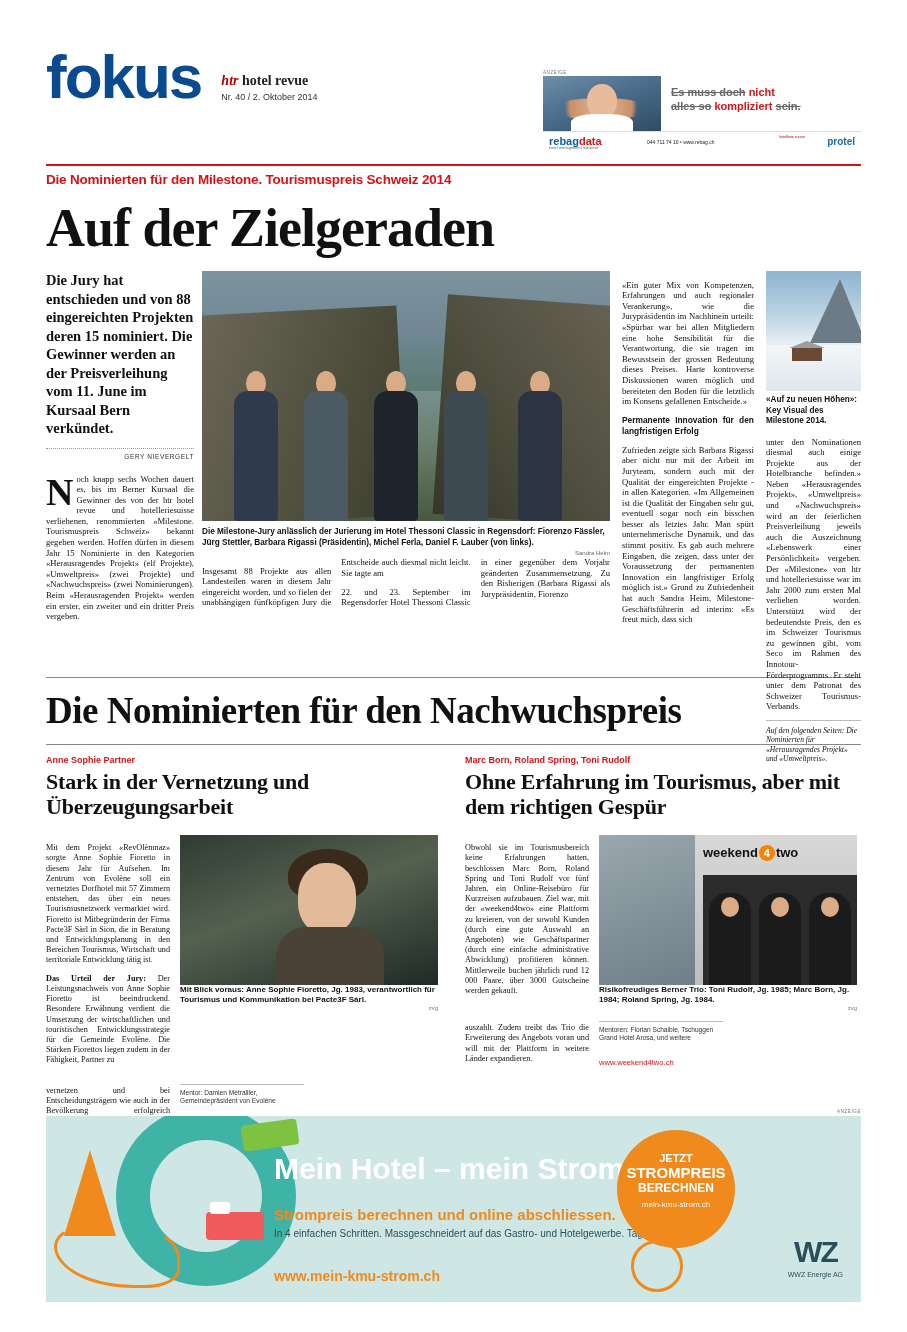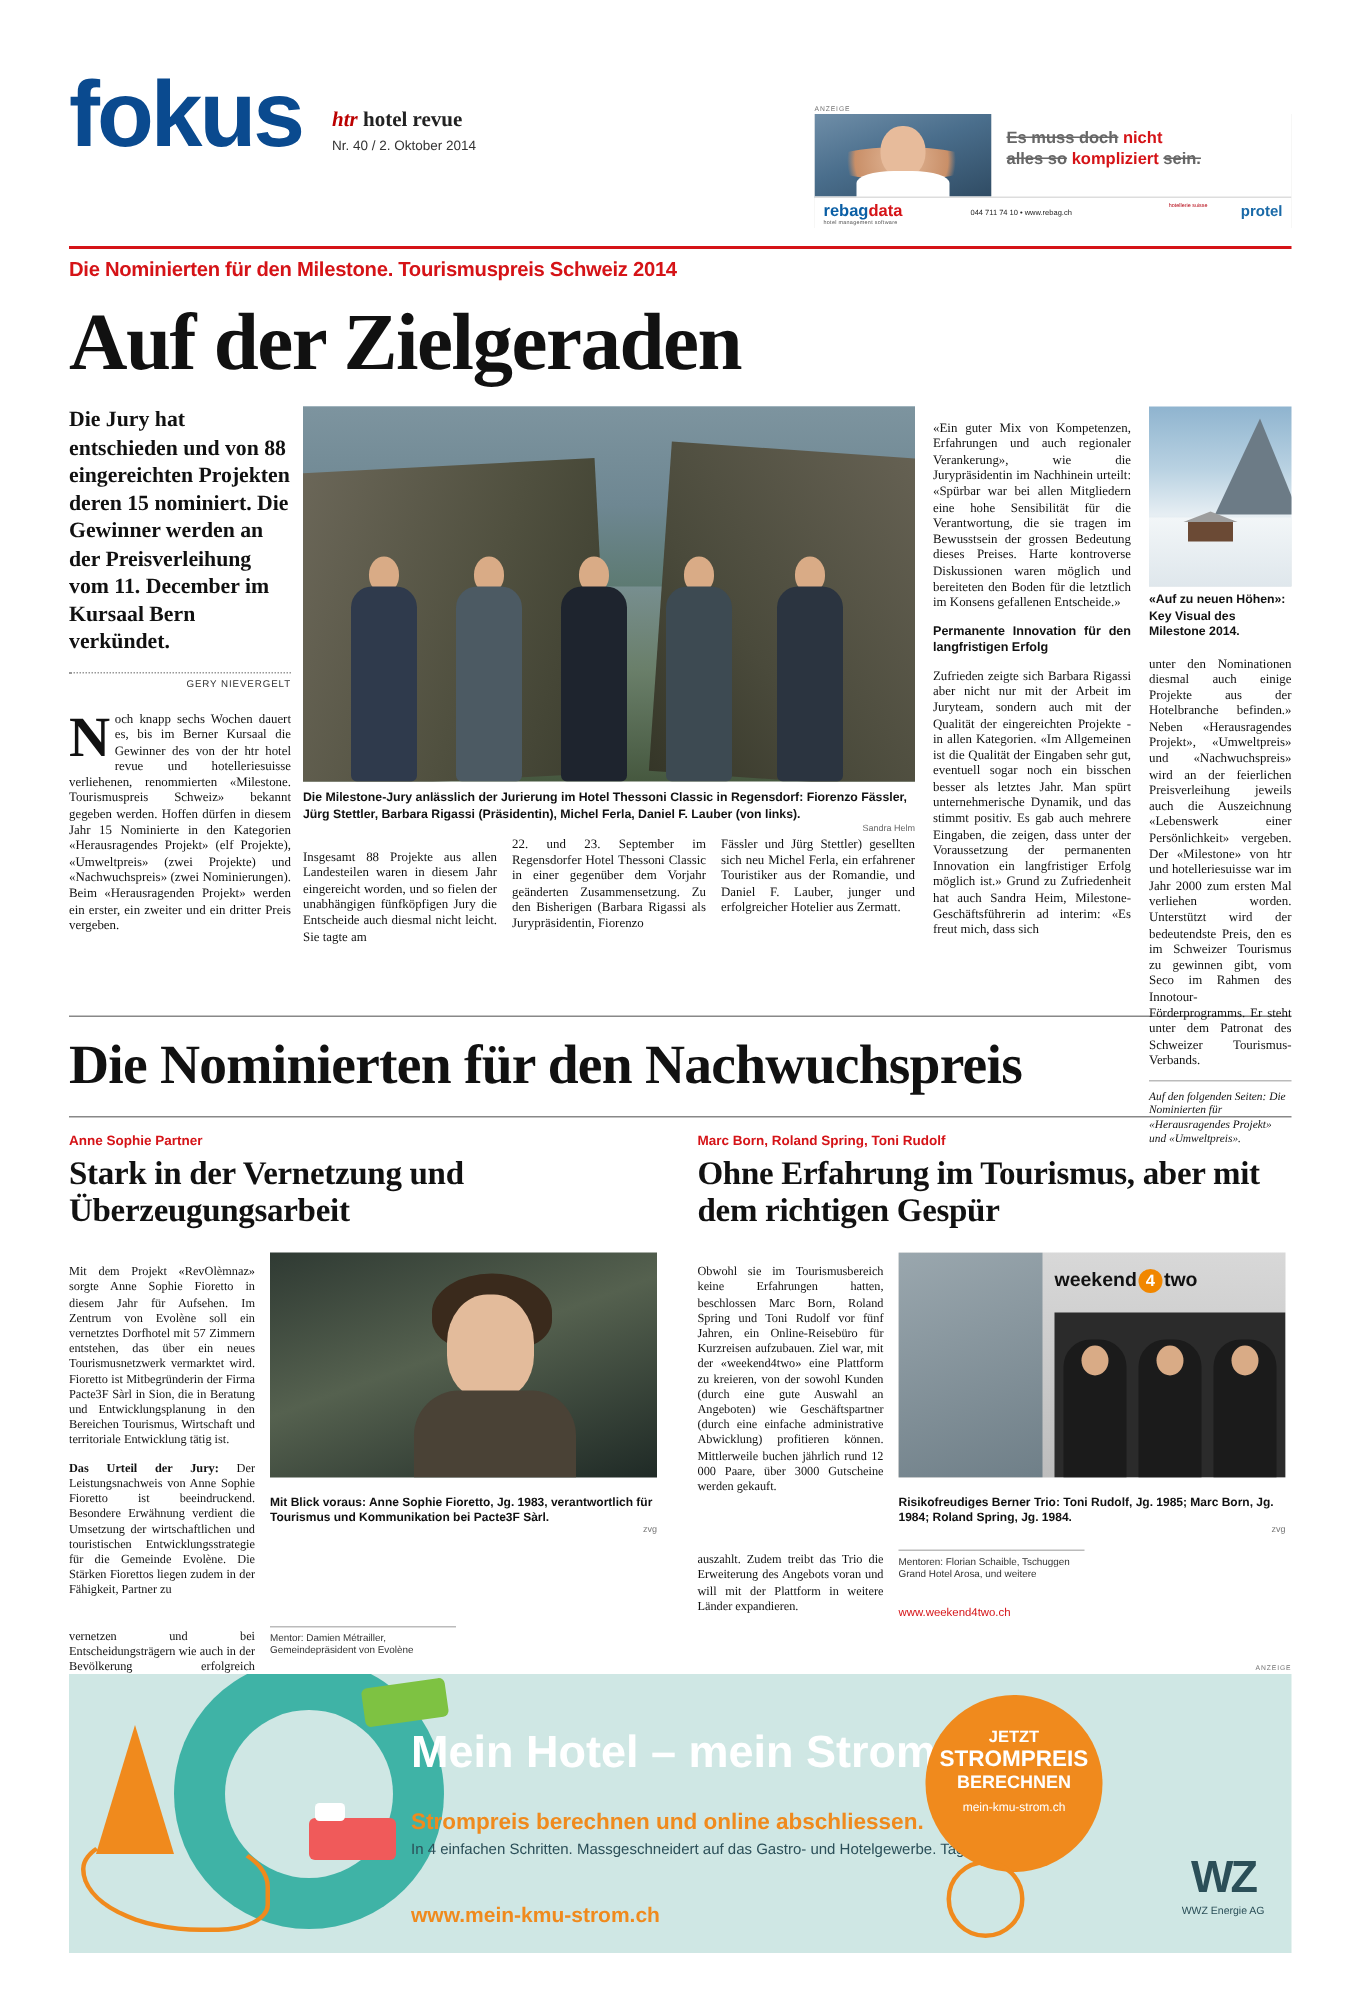--- a/index.html
+++ b/index.html
@@ -512,21 +512,21 @@
     width: 18px; height: 20px; border-radius: 50%; background: #d9ab86;
   }
   .verdict {
     font-weight: bold;
   }
   .art-caption {
     font-family: "Liberation Sans", sans-serif;
     font-size: 8px;
     line-height: 10px;
     font-weight: bold;
-    padding-top: 12px;
+    padding-top: 0;
   }
   .art-credit {
     font-family: "Liberation Sans", sans-serif;
     font-size: 6px;
     color: #777;
     text-align: right;
   }
   .mentor {
     font-family: "Liberation Sans", sans-serif;
     font-size: 6.6px;
@@ -724,21 +724,21 @@
     </div>
   </div>
 
   <div class="rule-red"></div>
   <div class="kicker">Die Nominierten für den Milestone. Tourismuspreis Schweiz 2014</div>
   <h1 class="headline-1">Auf der Zielgeraden</h1>
 
   <div class="top-area">
 
     <div class="col-lead">
-      <div class="lead-text">Die Jury hat entschieden und von 88 eingereichten Projekten deren 15 nominiert. Die Gewinner werden an der Preisverleihung vom 11. December im Kursaal Bern verkündet.</div>
+      <div class="lead-text">Die Jury hat entschieden und von 88 eingereichten Projekten deren 15 nominiert. Die Gewinner werden an der Preisverleihung vom 11. June im Kursaal Bern verkündet.</div>
       <div class="byline">GERY NIEVERGELT</div>
       <div class="dropcap-par">
         <span class="dropcap">N</span><span>och knapp sechs Wochen dauert es, bis im Berner Kursaal die Gewinner des von der htr hotel revue und hotelleriesuisse verliehenen, renommierten «Milestone. Tourismuspreis Schweiz» bekannt gegeben werden. Hoffen dürfen in diesem Jahr 15 Nominierte in den Kategorien «Herausragendes Projekt» (elf Projekte), «Umweltpreis» (zwei Projekte) und «Nachwuchspreis» (zwei Nominierungen). Beim «Herausragenden Projekt» werden ein erster, ein zweiter und ein dritter Preis vergeben.</span>
       </div>
     </div>
 
     <div class="main-photo">
       <div class="mp-mountain"></div>
       <div class="mp-rock"></div>
       <div class="mp-rock2"></div>
@@ -765,21 +765,20 @@
     </div>
 
     <div style="position:absolute; left:156px; top:252px; width:408px;">
       <div class="caption">Die Milestone-Jury anlässlich der Jurierung im Hotel Thessoni Classic in Regensdorf: Fiorenzo Fässler, Jürg Stettler, Barbara Rigassi (Präsidentin), Michel Ferla, Daniel F. Lauber (von links).</div>
       <div class="credit">Sandra Helm</div>
     </div>
 
     <div class="col-mid">
       <p>Insgesamt 88 Projekte aus allen Landesteilen waren in diesem Jahr eingereicht worden, und so fielen der unabhängigen fünfköpfigen Jury die Entscheide auch diesmal nicht leicht. Sie tagte am</p>
       <p>22. und 23. September im Regensdorfer Hotel Thessoni Classic in einer gegenüber dem Vorjahr geänderten Zusammensetzung. Zu den Bisherigen (Barbara Rigassi als Jurypräsidentin, Fiorenzo</p>
-      <p>Fässler und Jürg Stettler) gesellten sich neu Michel Ferla, ein erfahrener Touristiker aus der Romandie, und Daniel F. Lauber, junger und erfolgreicher Hotelier aus Zermatt.</p>
     </div>
 
     <div class="col-right">
       <p>«Ein guter Mix von Kompetenzen, Erfahrungen und auch regionaler Verankerung», wie die Jurypräsidentin im Nachhinein urteilt: «Spürbar war bei allen Mitgliedern eine hohe Sensibilität für die Verantwortung, die sie tragen im Bewusstsein der grossen Bedeutung dieses Preises. Harte kontroverse Diskussionen waren möglich und bereiteten den Boden für die letztlich im Konsens gefallenen Entscheide.»</p>
       <div class="subhead">Permanente Innovation für den langfristigen Erfolg</div>
       <p>Zufrieden zeigte sich Barbara Rigassi aber nicht nur mit der Arbeit im Juryteam, sondern auch mit der Qualität der eingereichten Projekte - in allen Kategorien. «Im Allgemeinen ist die Qualität der Eingaben sehr gut, eventuell sogar noch ein bisschen besser als letztes Jahr. Man spürt unternehmerische Dynamik, und das stimmt positiv. Es gab auch mehrere Eingaben, die zeigen, dass unter der Voraussetzung der permanenten Innovation ein langfristiger Erfolg möglich ist.» Grund zu Zufriedenheit hat auch Sandra Heim, Milestone-Geschäftsführerin ad interim: «Es freut mich, dass sich</p>
     </div>
 
     <div class="col-far-right">
       <div class="alps-photo">

